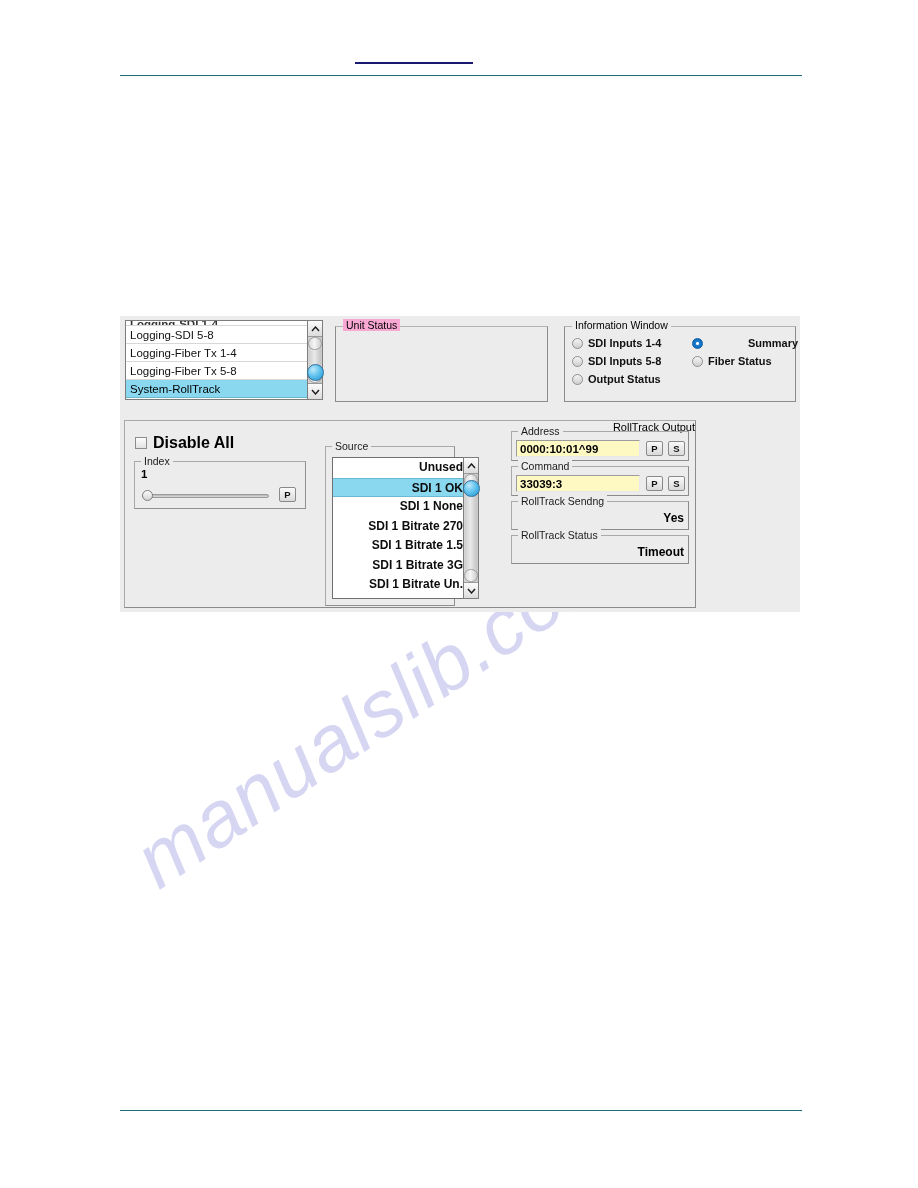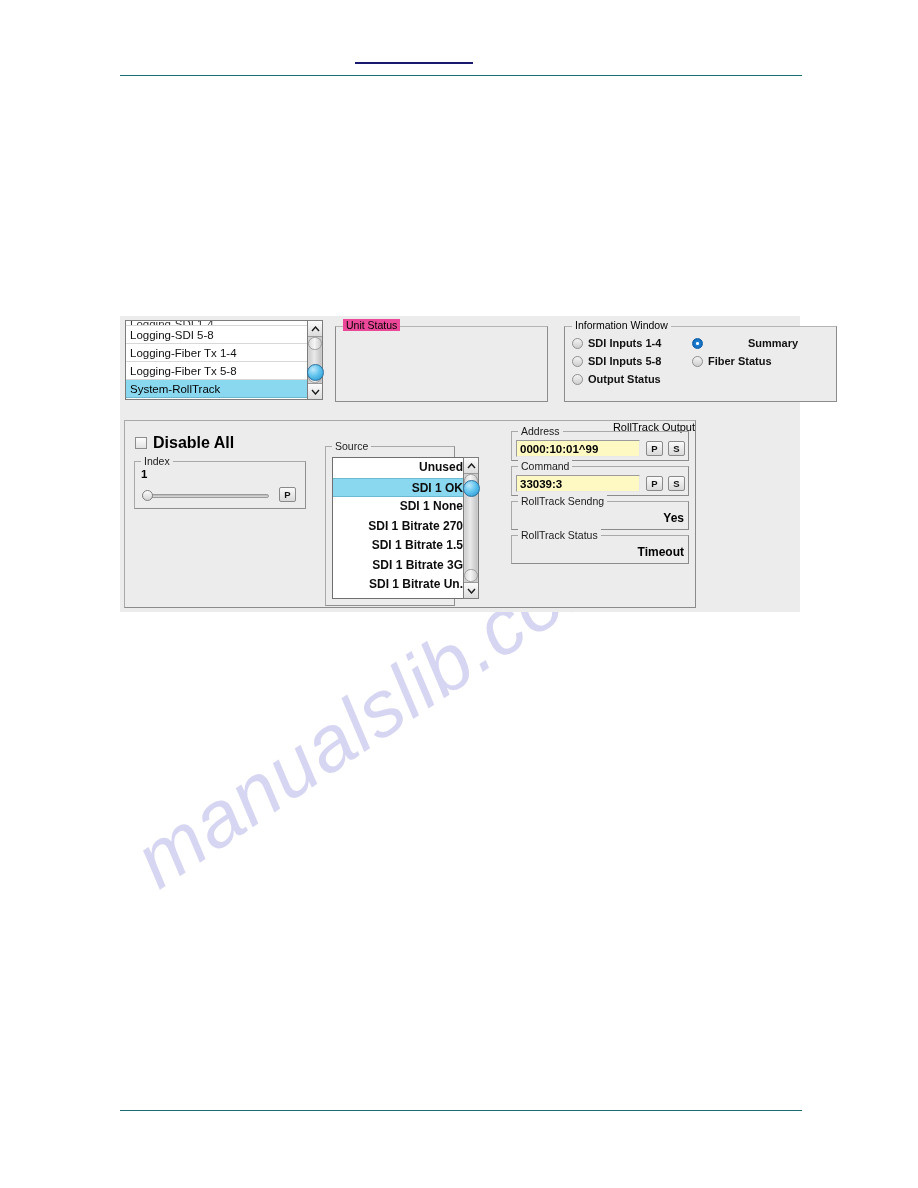--- a/index.html
+++ b/index.html
@@ -116,20 +116,21 @@
     color: #111;
     border-bottom: 1px solid #d8d8d8;
     white-space: nowrap;
     box-sizing: border-box;
   }
   .navlist .row.clipped {
     height: 5px;
     line-height: 6px;
     overflow: hidden;
     color: #333;
+    font-weight: bold;
   }
   .navlist .row.sel {
     background: #8ad8f0;
     color: #000;
     border-bottom: 1px solid #6fb7cc;
   }
 
   
   .vscroll {
     position: absolute;
@@ -429,24 +430,24 @@
     </div>
     <div class="arrow dn">
       <svg width="9" height="6" viewBox="0 0 9 6">
           <polyline points="1,1 4.5,5 8,1" fill="none" stroke="#1a1a1a" stroke-width="1.4"></polyline>
         </svg>
     </div>
   </div>
 
   <div style="position:absolute; left:215px; top:0px; width:213px; height:86px;">
     <div class="unit-status-box"></div>
-    <div class="g-title" style="position:absolute; top:3px; left:8px; background:#ec4899; padding:0 3px; font-size:10.5px; line-height:12px;">Unit Status</div>
+    <div class="g-title" style="position:absolute; top:3px; left:8px; background:#f9a8d4; padding:0 3px; font-size:10.5px; line-height:12px;">Unit Status</div>
   </div>
 
-  <div style="position:absolute; left:444px; top:0px; width:273px; height:86px;">
+  <div style="position:absolute; left:444px; top:0px; width:232px; height:86px;">
     <div class="infowin-box"></div>
     <div class="g-title" style="position:absolute; top:3px; left:8px; background:#ececec; padding:0 3px; font-size:10.5px; line-height:12px;">Information Window</div>
 
     <div class="radio-row" style="left:8px; top:21px;">
       <span class="radio"></span>
       <span class="radio-label">SDI Inputs 1-4</span>
     </div>
     <div class="radio-row" style="left:8px; top:39px;">
       <span class="radio"></span>
       <span class="radio-label">SDI Inputs 5-8</span>

